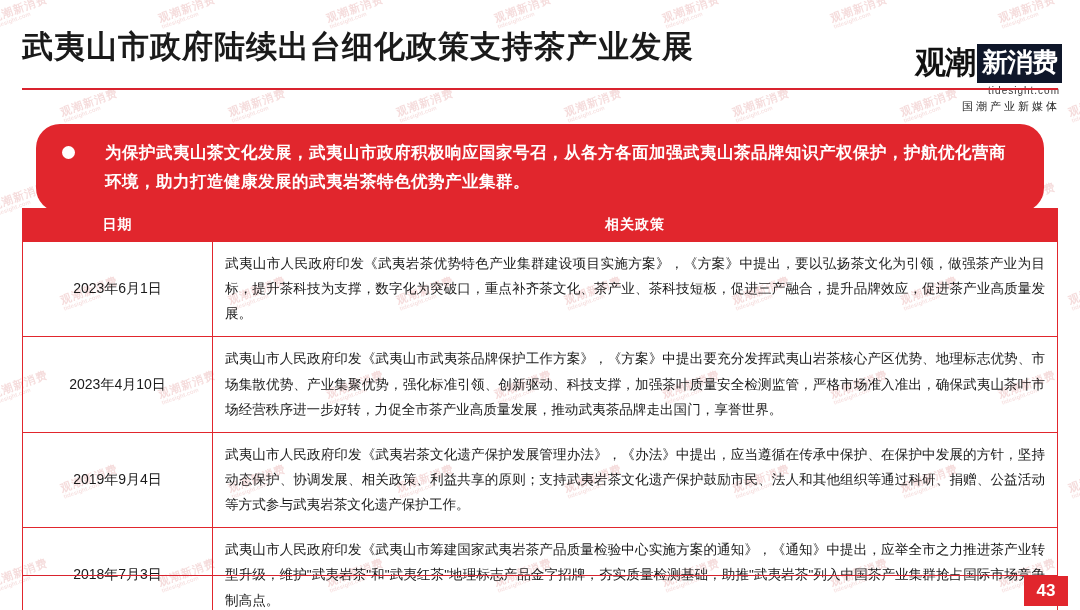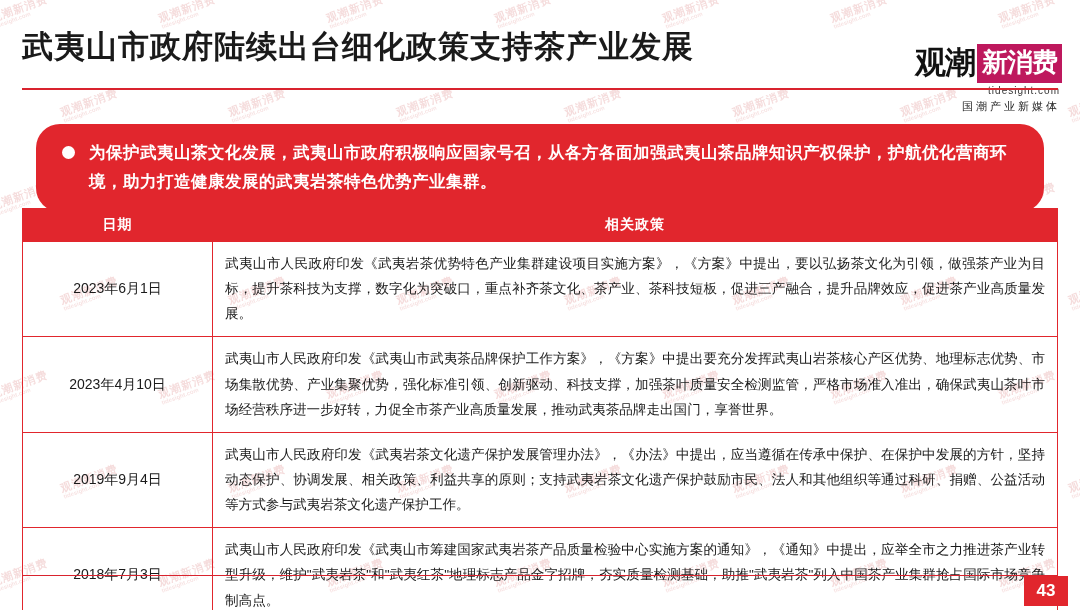--- a/index.html
+++ b/index.html
@@ -70,21 +70,21 @@
     gap: 2px;
     margin-top: 24px;
   }
   .logo-gc {
     font-size: 31px;
     font-weight: bold;
     color: #111;
     letter-spacing: -1px;
   }
   .logo-xxf {
-    background: #be185d;
+    background: #0f172a;
     color: #fff;
     font-size: 26px;
     font-weight: bold;
     padding: 1px 5px 3px 5px;
     letter-spacing: -1px;
   }
   .logo-url {
     text-align: right;
     font-size: 10px;
     color: #333;
@@ -116,21 +116,21 @@
     left: 36px;
     top: 124px;
     width: 1008px;
     background: #e1262d;
     border-radius: 24px;
     color: #fff;
     padding: 14px 26px 16px 26px;
     box-sizing: border-box;
     display: flex;
     align-items: flex-start;
-    gap: 14px;
+    gap: 30px;
   }
   .callout-bullet {
     width: 13px;
     height: 13px;
     border-radius: 50%;
     background: #ffffff;
     flex: 0 0 auto;
     margin-top: 8px;
   }
   .callout-text {

